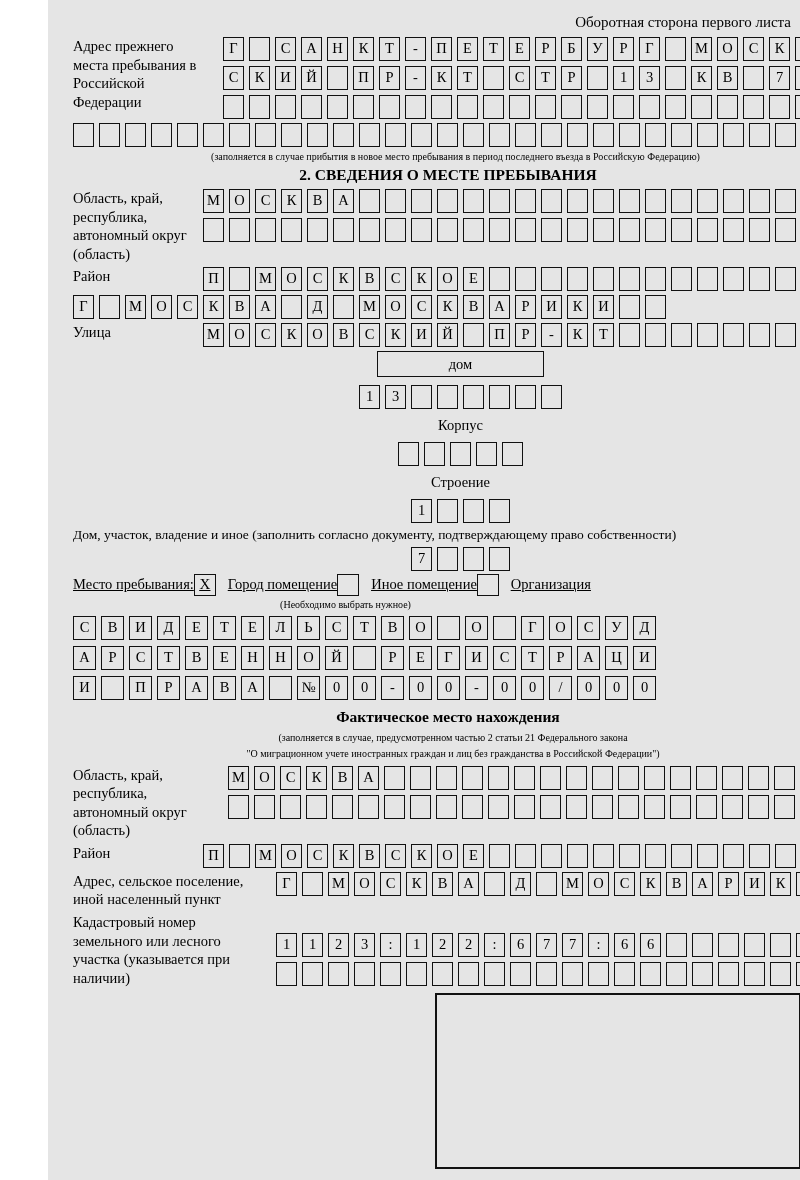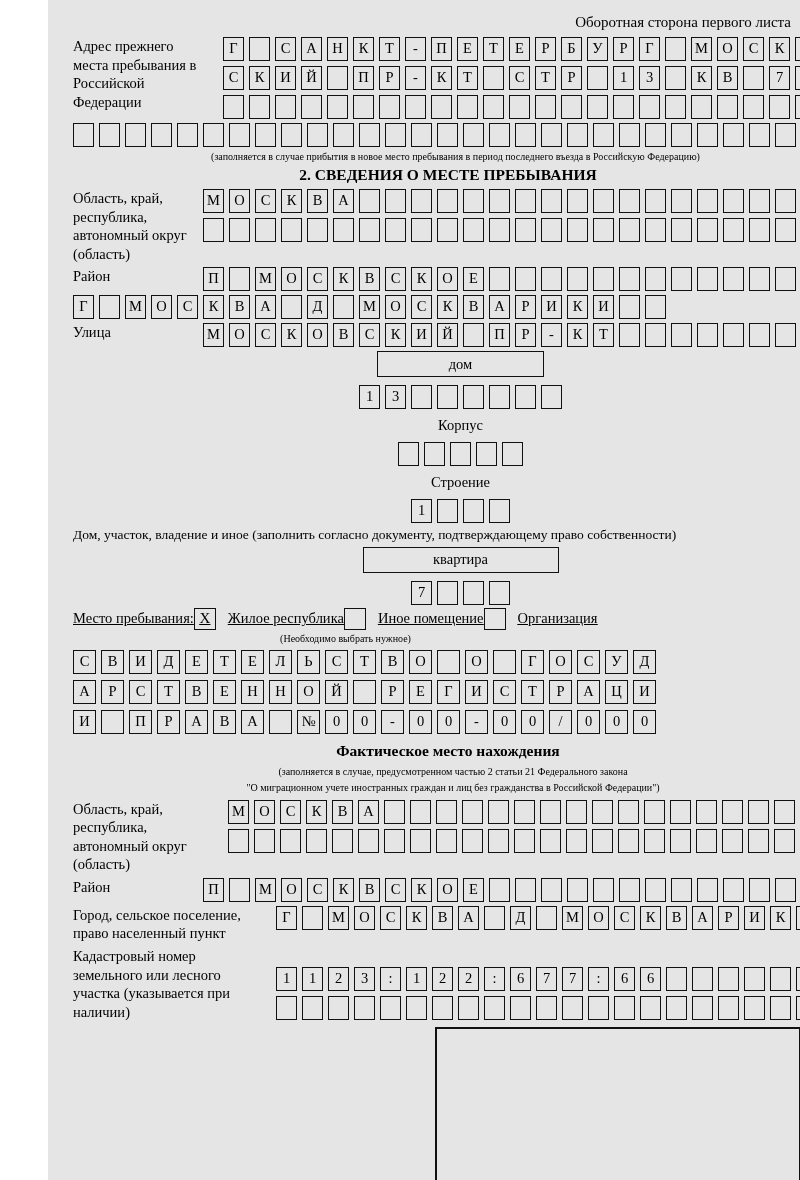--- a/index.html
+++ b/index.html
@@ -369,35 +369,34 @@
     <div class="cellrow">
         <div class="cell">1</div>
         <div class="cell"></div>
         <div class="cell"></div>
         <div class="cell"></div>
       </div>
   </div>
   <div class="caption" style="text-align:left;font-size:13.5px">Дом, участок, владение и иное (заполнить согласно документу, подтверждающему право собственности)</div>
 
   <div class="houserow">
-    <div class="bigcell" style="width:196px">квартира</div>
     <div class="cellrow">
         <div class="cell">7</div>
         <div class="cell"></div>
         <div class="cell"></div>
         <div class="cell"></div>
       </div>
   </div>
 
   <div class="stayrow">
     <span class="lead">Место пребывания:</span>
     <div class="stayrow" style="margin:0">
         <div class="opt">
           <div class="chk">X</div>
-          <span class="opt-label">Жилое республика</span>
+          <span class="opt-label">Город помещение</span>
         </div>
         <div class="opt">
           <div class="chk"></div>
           <span class="opt-label">Иное помещение</span>
         </div>
         <div class="opt">
           <div class="chk"></div>
           <span class="opt-label">Организация</span>
         </div>
       </div>
@@ -566,21 +565,21 @@
           <div class="cell"></div>
           <div class="cell"></div>
           <div class="cell"></div>
           <div class="cell"></div>
           <div class="cell"></div>
         </div>
     </div>
   </div>
 
   <div class="field">
-    <div class="field-label" style="width:195px">Город, сельское поселение, право населенный пункт</div>
+    <div class="field-label" style="width:195px">Адрес, сельское поселение, иной населенный пункт</div>
     <div class="rows">
       <div class="cellrow">
           <div class="cell">Г</div>
           <div class="cell"></div>
           <div class="cell">М</div>
           <div class="cell">О</div>
           <div class="cell">С</div>
           <div class="cell">К</div>
           <div class="cell">В</div>
           <div class="cell">А</div>

